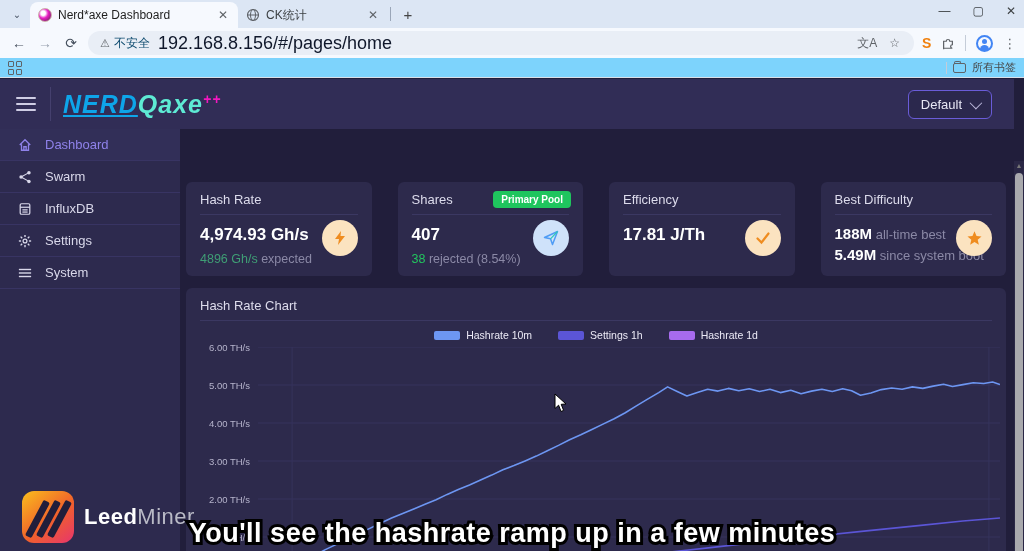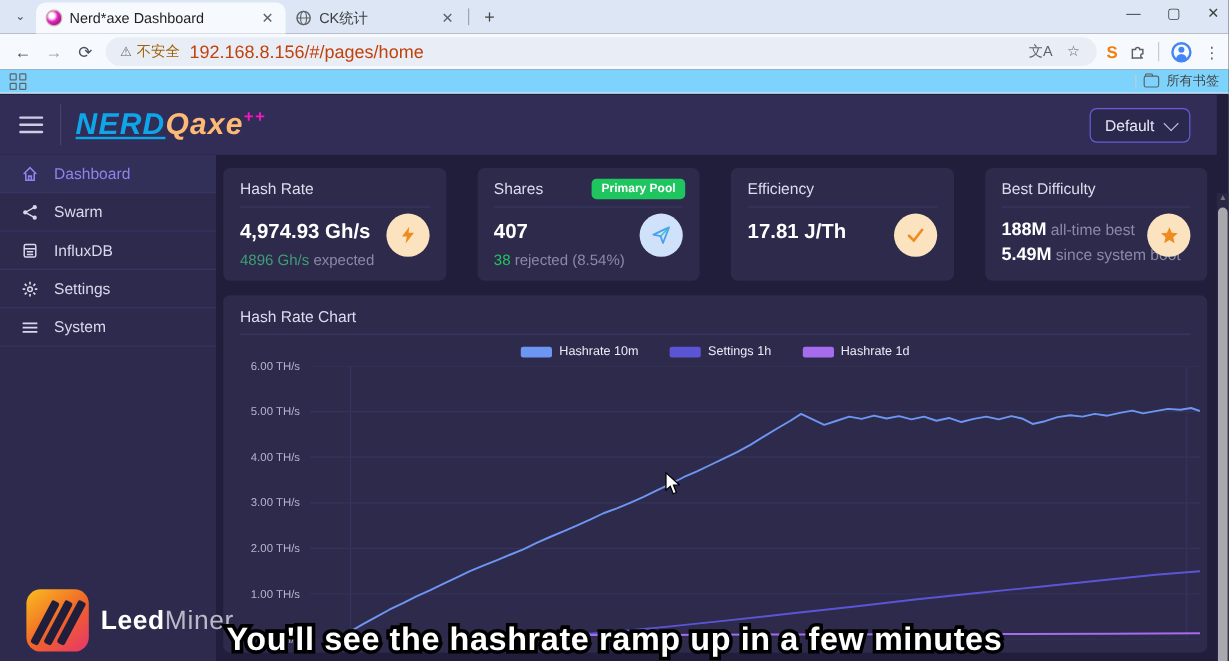--- a/index.html
+++ b/index.html
@@ -20,22 +20,22 @@
   .new-tab { width:22px; height:22px; border:none; background:transparent; font-size:15px; color:#444; margin:0 0 3px 6px; cursor:pointer; }
   .tab-divider { width:1px; height:14px; background:#9aa6b8; margin:0 0 7px 2px; }
   .win-controls { position:absolute; right:8px; top:4px; display:flex; gap:22px; color:#3c4043; font-size:12px; }
   .win-controls span { cursor:pointer; }
 
   .toolbar { position:absolute; top:28px; left:0; width:1024px; height:30px; background:#f6f9fe; display:flex; align-items:center; padding:0 6px; }
   .nav-btn { border:none; background:transparent; font-size:14px; color:#46505e; width:26px; height:24px; cursor:pointer; }
   .nav-btn.fwd { color:#9aa3b0; }
   .omnibox { flex:none; width:826px; height:24px; margin-left:4px; background:#e9eef6; border-radius:12px; display:flex; align-items:center; padding:0 8px; }
   .warn-icon { color:#5f6368; font-size:11px; margin:0 4px; }
-  .not-secure { color:#a16207; font-size:12px; margin-right:8px; }
-  .url { color:#c2410c; font-size:15px; flex:1; }
+  .not-secure { color:#0c4a6e; font-size:12px; margin-right:8px; }
+  .url { color:#0f172a; font-size:18px; flex:1; }
   .omni-ic { color:#5f6368; font-size:12px; margin:0 6px; cursor:pointer; }
   .toolbar-right { display:flex; align-items:center; margin-left:8px; gap:10px; }
   .ext-s { color:#f0810f; font-weight:bold; font-size:14px; cursor:pointer; }
   .puzzle { width:14px; height:14px; cursor:pointer; }
   .tb-div { width:1px; height:16px; background:#c4ccd8; }
   .avatar { width:17px; height:17px; border-radius:50%; border:2px solid #4285f4; position:relative; cursor:pointer; }
   .avatar:before { content:""; position:absolute; left:4px; top:2px; width:5px; height:5px; border-radius:50%; background:#4285f4; }
   .avatar:after { content:""; position:absolute; left:2px; top:8px; width:9px; height:5px; border-radius:5px 5px 0 0; background:#4285f4; }
   .kebab { color:#5f6368; font-size:13px; letter-spacing:0; cursor:pointer; }
 
@@ -49,32 +49,32 @@
   .bm-label { font-size:11px; color:#474747; }
 
   
   .dashboard { position:absolute; top:79px; left:0; width:1024px; height:472px; background:#211e3b; }
   .dash-header { position:absolute; top:0; left:0; width:1014px; height:50px; background:#312d56; display:flex; align-items:center; }
   .burger { width:20px; margin:0 14px 0 16px; cursor:pointer; }
   .burger i { display:block; height:2px; background:#cfcde4; margin:4px 0; border-radius:1px; }
   .hd-sep { width:1px; height:34px; background:#45406e; margin-right:12px; }
   .logo { font-size:25px; font-weight:bold; font-style:italic; letter-spacing:1px; }
   .logo .p1 { color:#0ea5e9;text-decoration:underline; }
-  .logo .p2 { color:#fdba74; }
+  .logo .p2 { color:#5eead4; }
   .logo .p3 { color:#f318c0; font-size:14px; vertical-align:super; }
   .preset-btn { margin-left:auto; margin-right:22px; background:rgba(40,36,72,.6); border:1px solid #6a5cd8; color:#e8e7f5; font-size:13px; border-radius:6px; padding:6px 12px; display:flex; align-items:center; gap:8px; cursor:pointer; font-family:inherit; }
   .chev { width:9px; height:9px; border-right:1.6px solid #bdb9dd; border-bottom:1.6px solid #bdb9dd; transform:rotate(45deg) translateY(-2px); }
 
   .sidebar { position:absolute; top:50px; left:0; width:180px; height:422px; background:#2d2a4e; }
   .side-item { height:32px; display:flex; align-items:center; padding-left:18px; gap:13px; font-size:13px; color:#d9d8ea; border-bottom:1px solid #383463; cursor:pointer; }
   .side-item.active { color:#8f82ea; background:rgba(124,110,228,.07); }
   .side-item svg { flex:none; }
 
   .main { position:absolute; top:50px; left:180px; width:834px; height:422px; }
-  .cards { display:flex; gap:26px; padding:11px 8px 0 6px; }
+  .cards { display:flex; gap:26px; padding:11px 8px 0 6px;margin-top:42px; }
   .card { position:relative; flex:1; height:94px; background:#2d2a4c; border-radius:6px; padding:10px 14px; }
   .card-title { font-size:13px; color:#dddcec; font-weight:500; }
   .card-hr { border:none; border-top:1px solid #3b3862; margin:7px 0 10px; }
   .card-value { font-size:17px; font-weight:bold; color:#ffffff; }
   .card-sub { font-size:12.5px; color:#8b89a6; margin-top:7px; }
   .green { color:#3f9e75; }
   .red { color:#22c55e; }
   .icon-circle { position:absolute; right:14px; top:38px; width:36px; height:36px; border-radius:50%; display:flex; align-items:center; justify-content:center; }
   .circ-cream { background:#fbe3c0; }
   .circ-blue { background:#cfe2fa; }

